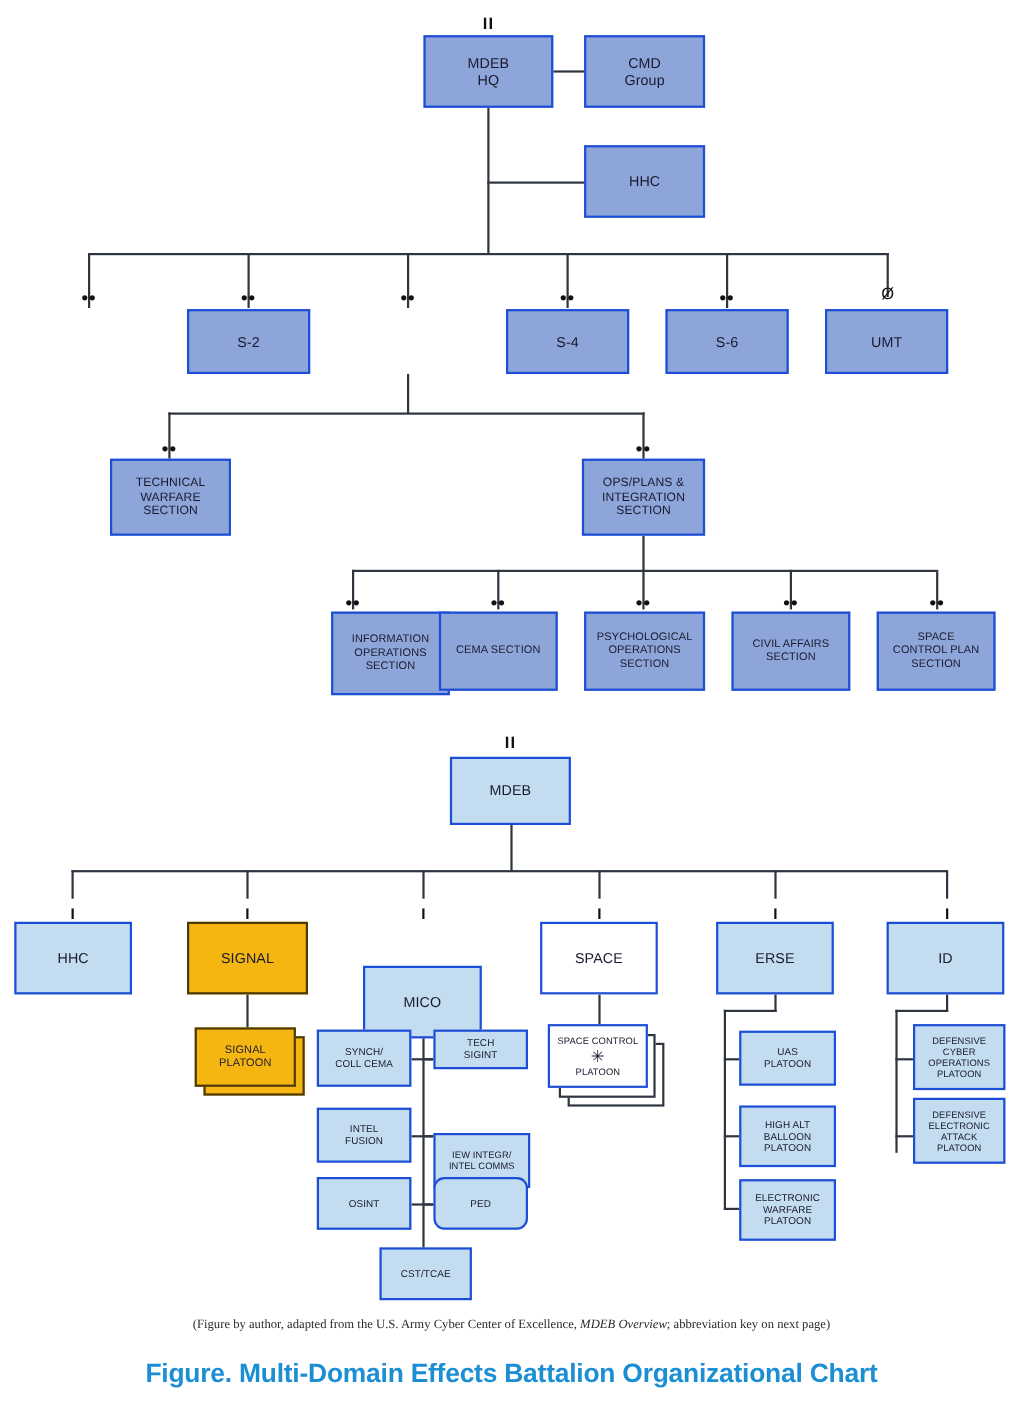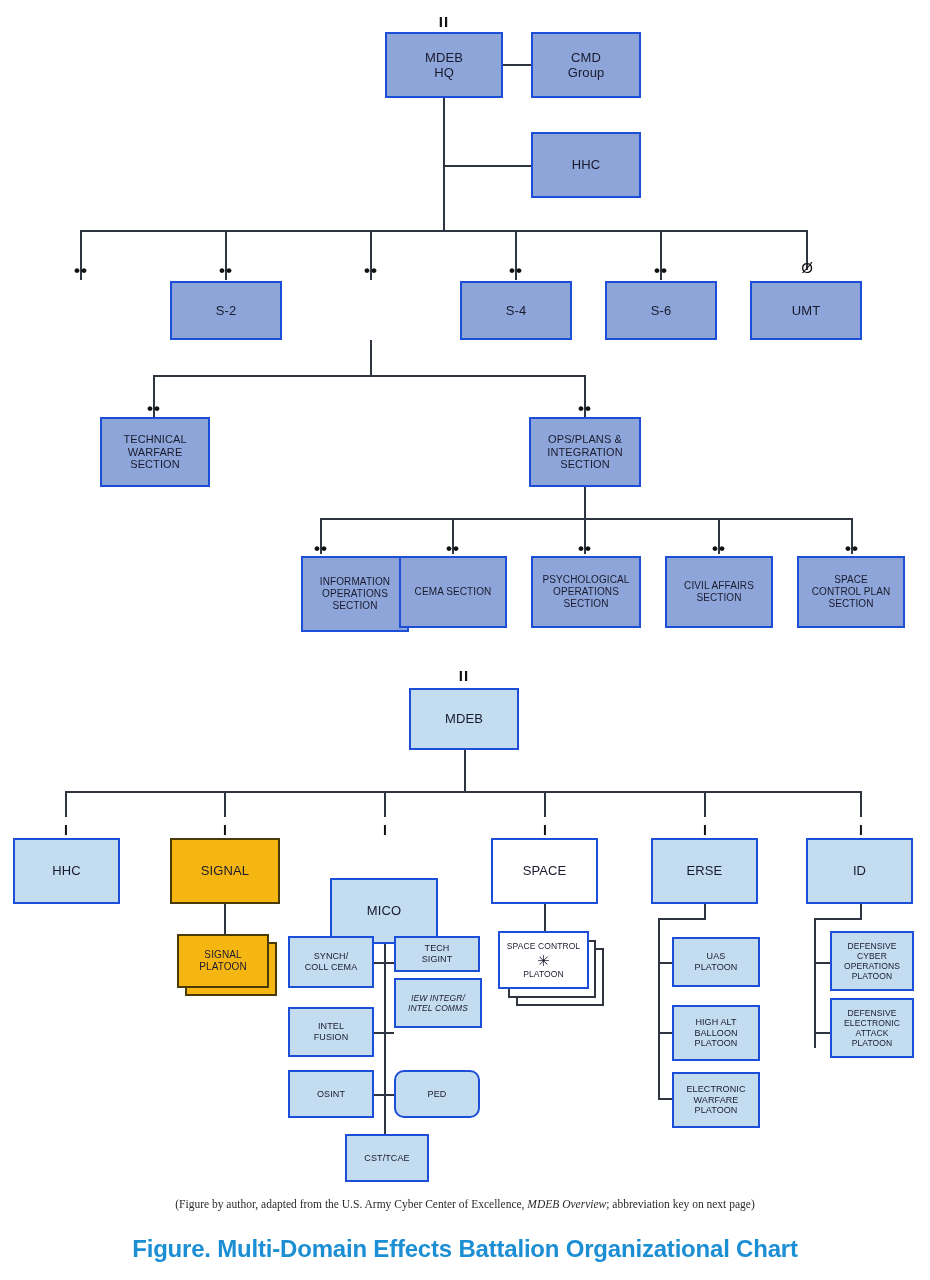--- a/index.html
+++ b/index.html
@@ -327,21 +327,21 @@
       <span>TECH</span>
       <span>SIGINT</span>
     </span>
   </div>
   <div class="node fill-light t9" style="left:288px; top:1007px; width:86px; height:50px;">
     <span>
       <span>INTEL</span>
       <span>FUSION</span>
     </span>
   </div>
-  <div class="node fill-light t85" style="left:394px; top:978px; width:88px; height:50px;font-style:italic;">
+  <div class="node fill-light t85" style="left:394px; top:1030px; width:88px; height:50px;">
     <span>
       <span>IEW INTEGR/</span>
       <span>INTEL COMMS</span>
     </span>
   </div>
   <div class="node fill-light t9" style="left:288px; top:1070px; width:86px; height:48px;">
     <span>OSINT</span>
   </div>
   <div class="node fill-light t9" style="left:394px; top:1070px; width:86px; height:48px;border-radius:10px;">
     <span>PED</span>

